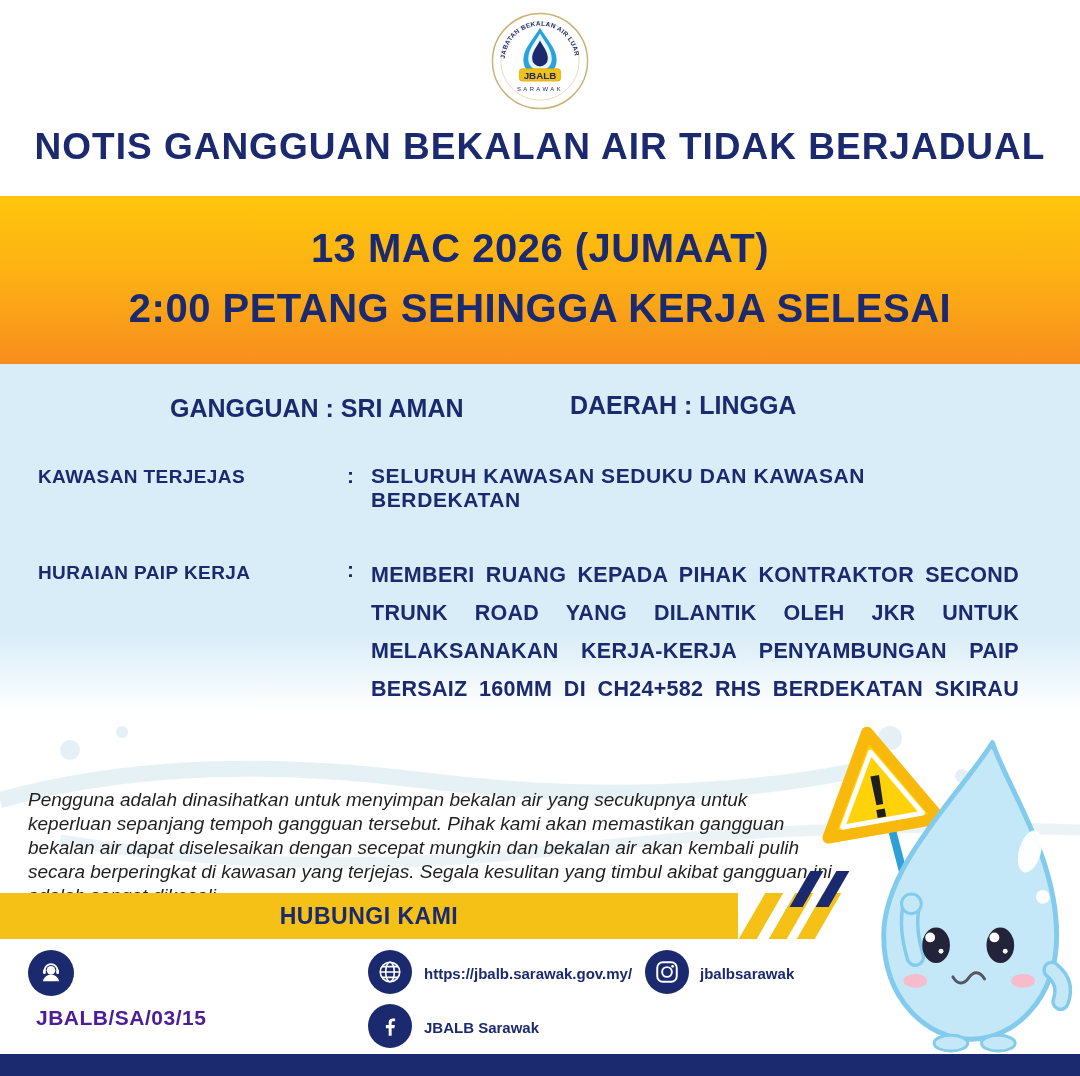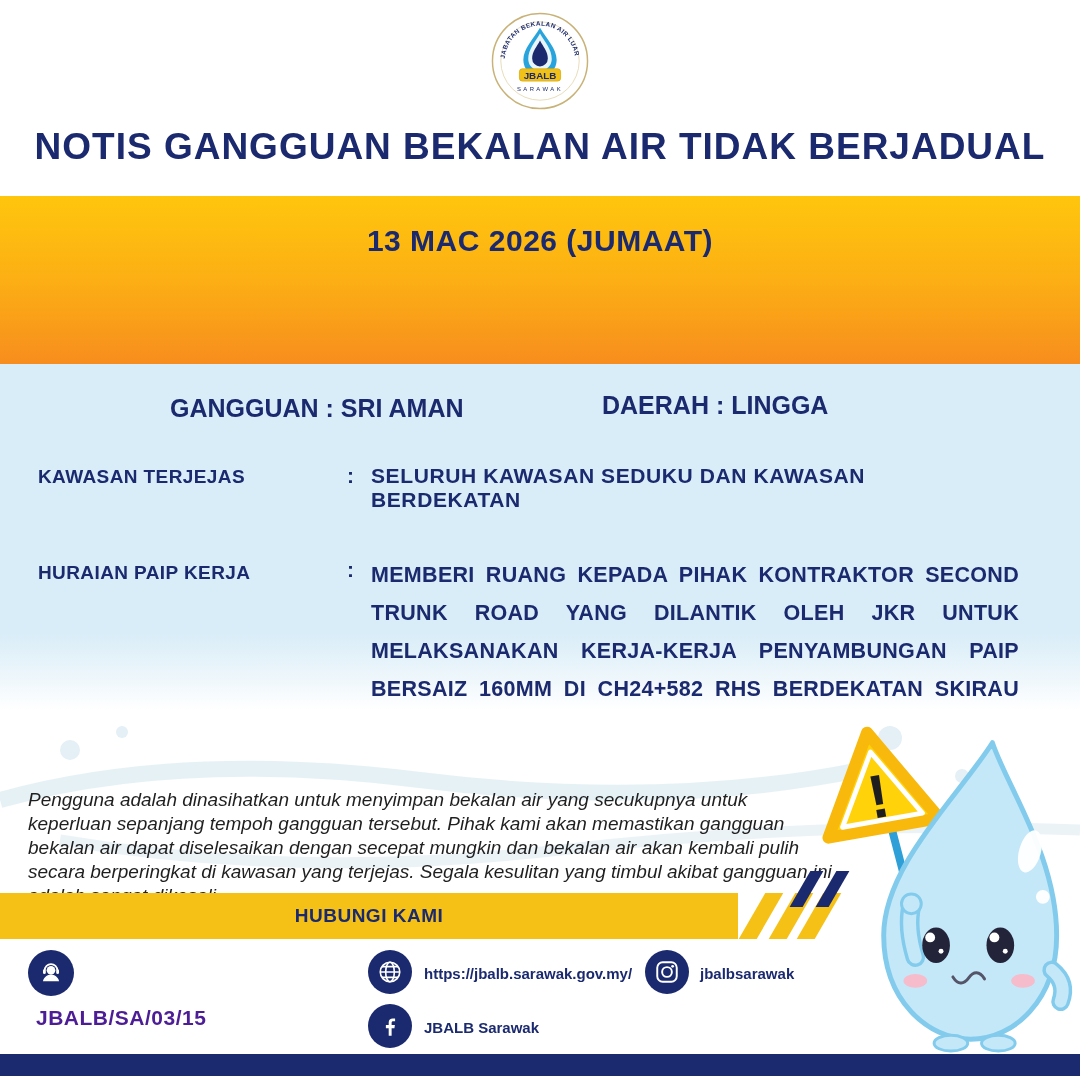--- a/index.html
+++ b/index.html
@@ -7,48 +7,48 @@
   #poster { position:relative; width:1080px; height:1076px; background:#ffffff; overflow:hidden; color:#1b2a6e; }
 
   
   .logo { position:absolute; top:12px; left:50%; transform:translateX(-50%); width:98px; height:98px; }
   .page-title { position:absolute; top:126px; left:0; width:100%; text-align:center;
                 font-size:37px; font-weight:bold; letter-spacing:1px; color:#1b2a6e; }
 
   
   .schedule-banner { position:absolute; top:196px; left:0; width:1080px; height:168px;
                      background:linear-gradient(180deg,#ffc60d 0%, #fcaf14 50%, #f78d1e 100%); }
-  .schedule-inner { padding-top:22px; text-align:center; font-size:30px; font-weight:bold;
+  .schedule-inner { padding-top:22px; text-align:center; font-size:40px; font-weight:bold;
                     color:#1b2a6e; line-height:1.5; letter-spacing:0.5px; }
 
   
   .details { position:absolute; top:364px; left:0; width:1080px; height:346px;
              background:linear-gradient(180deg,#d9edf8 0%, #d9edf8 78%, #edf6fb 90%, #ffffff 100%); }
   .bahagian { position:absolute; left:170px; top:30px; font-size:25px; font-weight:bold; }
-  .daerah   { position:absolute; left:570px; top:27px; font-size:25px; font-weight:bold;margin-left:32px; }
+  .daerah   { position:absolute; left:570px; top:27px; font-size:25px; font-weight:bold; }
   .detail-label { position:absolute; left:38px; font-size:19px; font-weight:bold; letter-spacing:0.4px; }
   .detail-colon { position:absolute; left:347px; font-size:21px; font-weight:bold; }
   .kawasan-label { top:102px; }   .kawasan-colon { top:100px; }
   .kawasan-value { position:absolute; left:371px; top:100px; width:648px; font-size:21px;
                    font-weight:bold; letter-spacing:0.6px; }
   .huraian-label { top:198px; }   .huraian-colon { top:194px; }
   .huraian-value { position:absolute; left:371px; top:192px; width:648px; font-size:21.5px;
                    font-weight:bold; line-height:38px; text-align:justify; letter-spacing:0.3px; }
 
   
   .bottom { position:absolute; top:710px; left:0; width:1080px; height:344px; background:#ffffff; }
   .splash { position:absolute; top:0; left:0; }
   .disclaimer { position:absolute; left:28px; top:78px; width:805px; font-style:italic;
                 font-size:19px; line-height:24px; color:#1f1f1f; }
 
   
   .hubungi { position:absolute; left:0; top:183px; width:845px; height:46px; }
   .hubungi-main { position:absolute; left:0; top:0; width:738px; height:46px; background:#f5c117;
                   display:flex; align-items:center; justify-content:center;
-                  font-size:19px; font-weight:bold; color:#1b2a6e; letter-spacing:0.5px; }
+                  font-size:23px; font-weight:bold; color:#1b2a6e; letter-spacing:0.5px; }
   .stripe { position:absolute; top:0; width:18px; height:46px; background:#f5c117; transform:skewX(-30deg); }
   .st1 { left:752px; } .st2 { left:782px; } .st3 { left:810px; }
   .acc { position:absolute; width:13px; height:36px; background:#1b2a6e; transform:skewX(-30deg); top:-22px; }
   .acc1 { left:800px; } .acc2 { left:826px; }
 
   
   .icon-circle { position:absolute; width:44px; height:44px; border-radius:50%; background:#1b2a6e;
                  display:flex; align-items:center; justify-content:center; }
   .icon-circle svg { width:26px; height:26px; }
   .cc-icon  { left:28px;  top:240px; width:46px; height:46px; }
@@ -89,20 +89,21 @@
       <text x="50" y="68" text-anchor="middle" font-size="10" font-weight="bold" fill="#1b2a6e">JBALB</text>
       <text x="50" y="81" text-anchor="middle" font-size="6" letter-spacing="2.5" fill="#1b2a6e">SARAWAK</text>
     </svg>
   </div>
 
   <h1 class="page-title">NOTIS GANGGUAN BEKALAN AIR TIDAK BERJADUAL</h1>
 
   <div class="schedule-banner">
     <div class="schedule-inner">
       <div>13 MAC 2026 (JUMAAT)</div>
+      <div>2:00 PETANG SEHINGGA KERJA SELESAI</div>
     </div>
   </div>
 
   <div class="details">
     <div class="bahagian">
       <span>GANGGUAN :</span>
       <span>SRI AMAN</span>
     </div>
     <div class="daerah">
       <span>DAERAH :</span>

